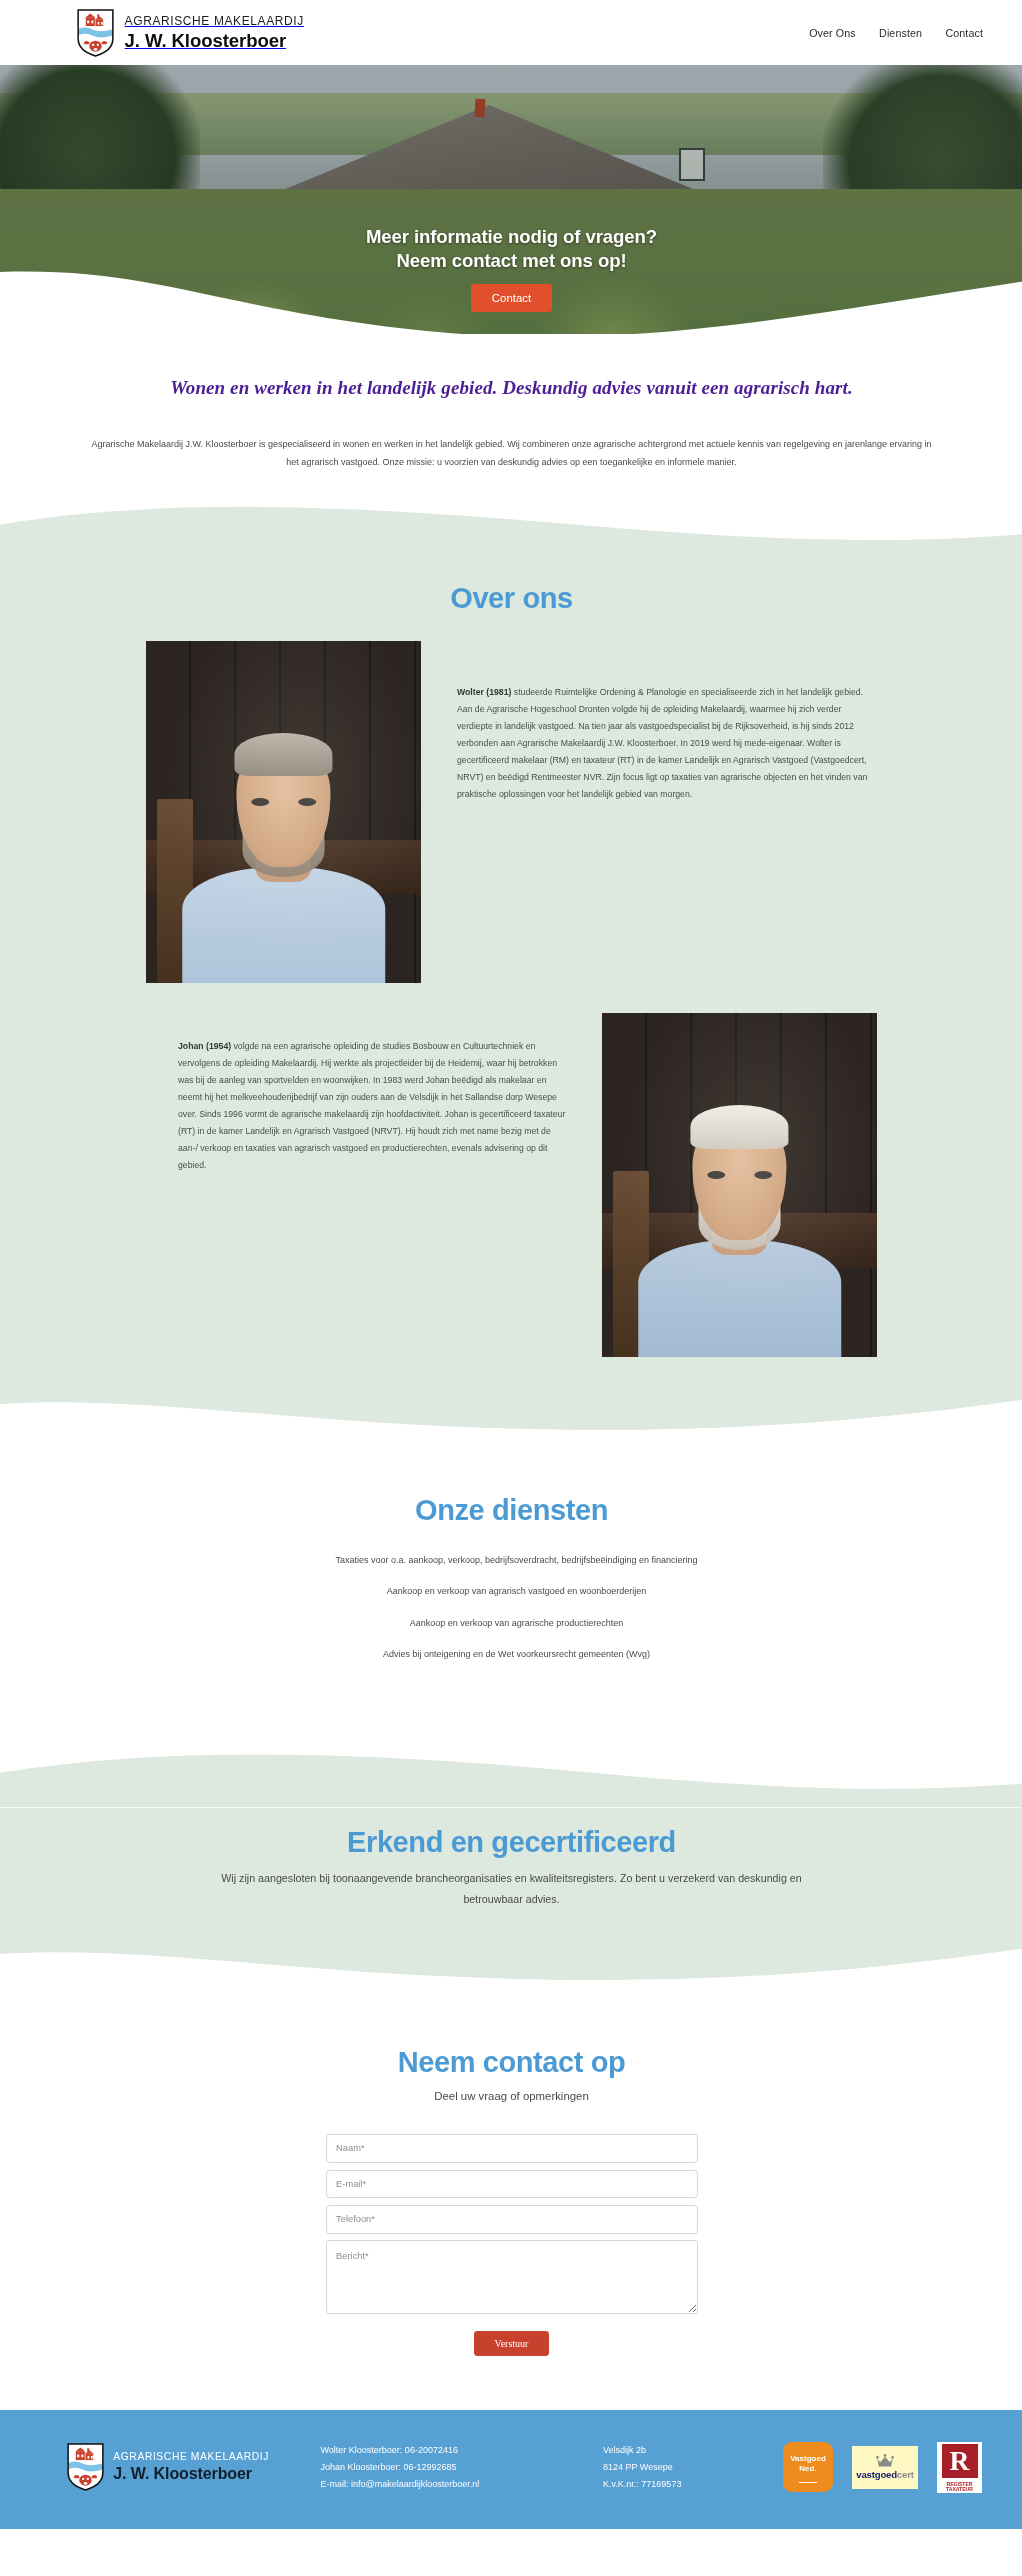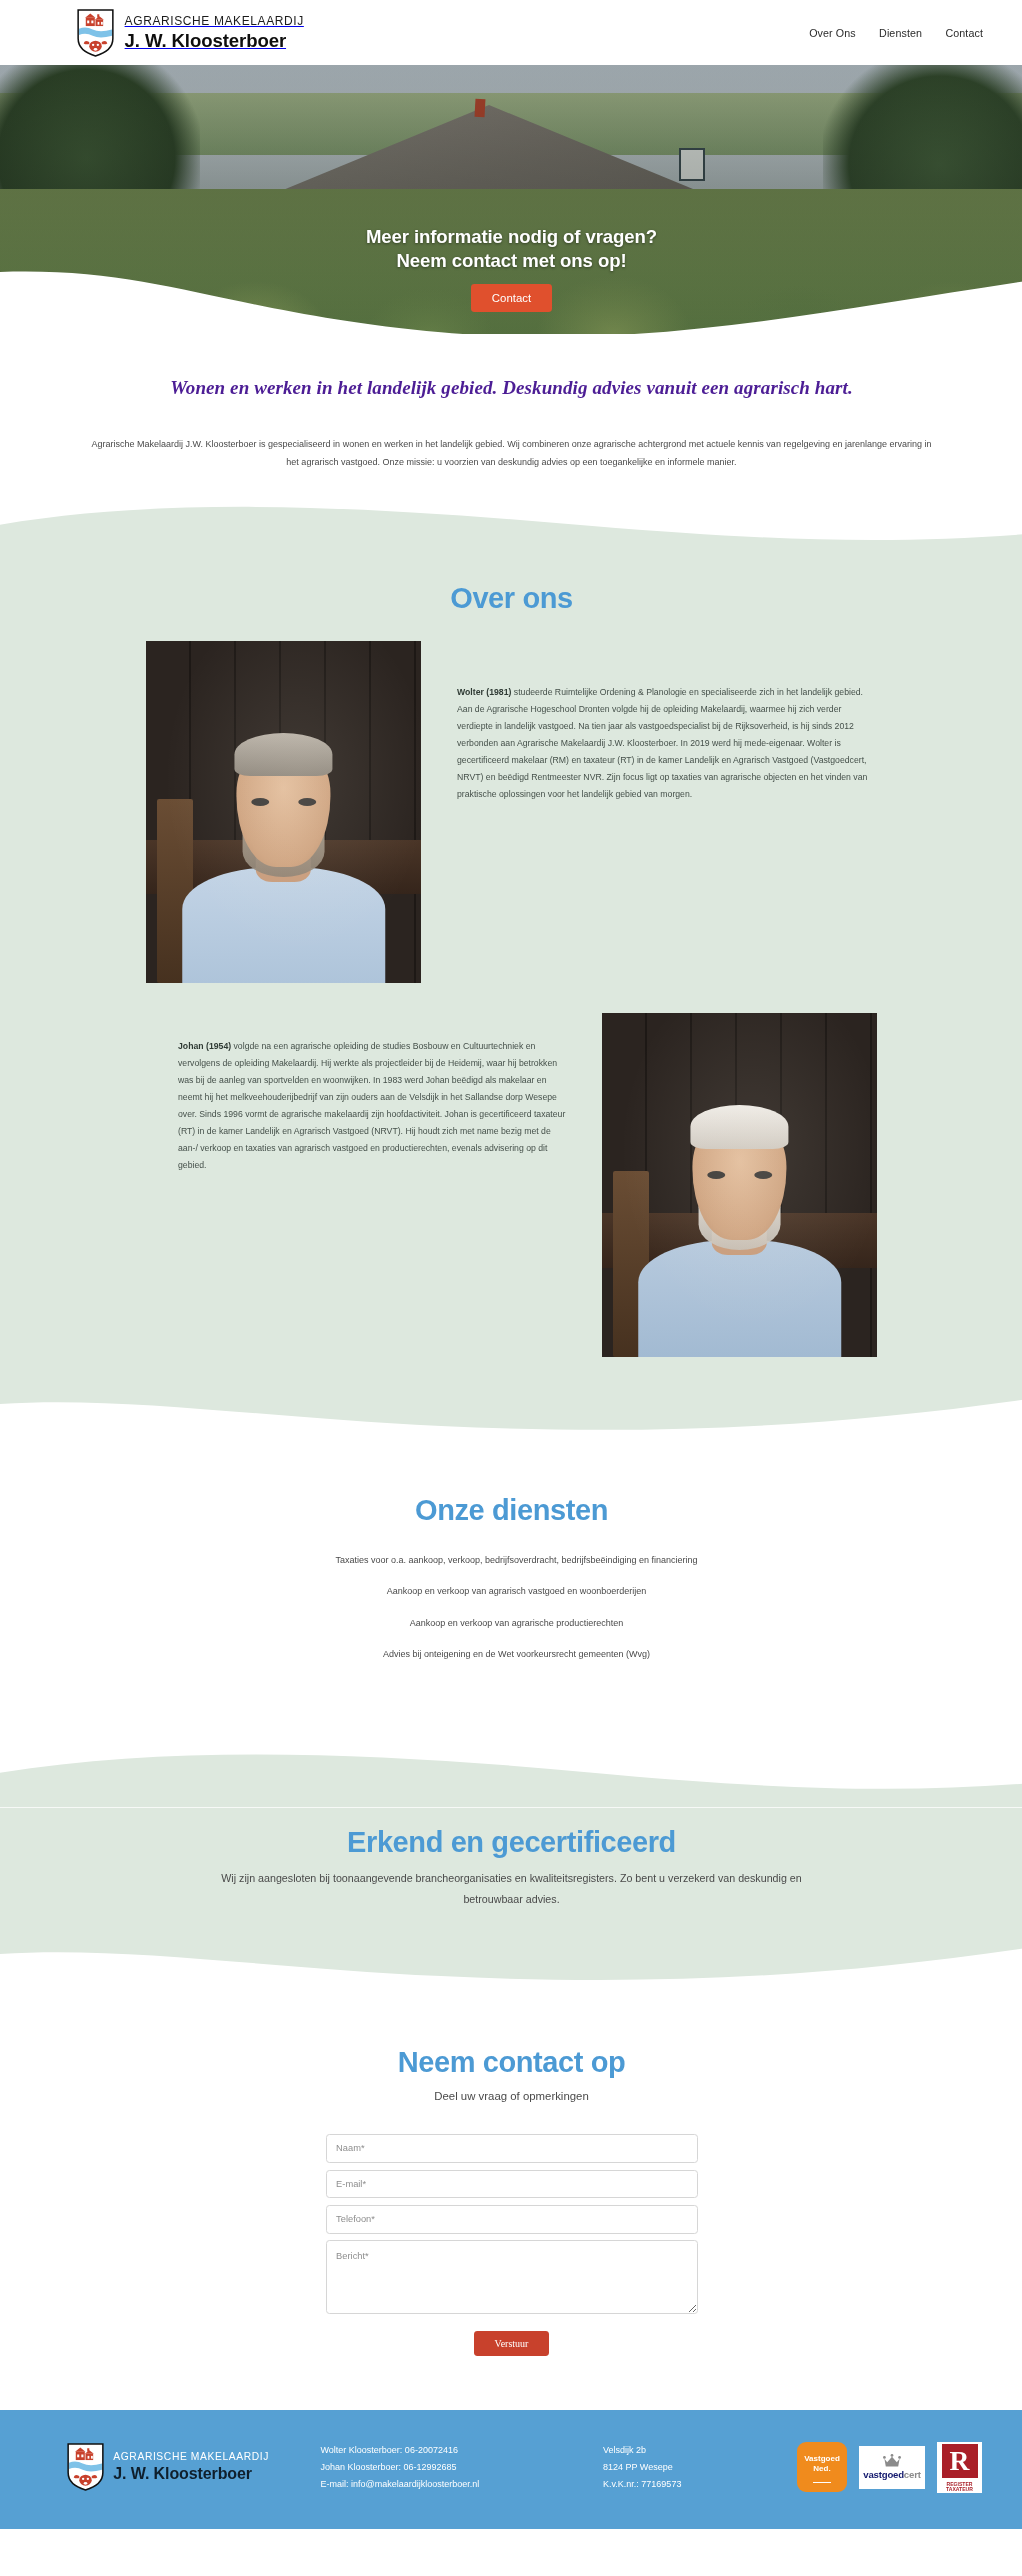--- a/index.html
+++ b/index.html
@@ -319,33 +319,33 @@
   .footer-brand .brand-line2 { color:#0f1f2c; font-size:16px; }
   .footer-col {
     font-size: 9px;
     line-height: 1.85;
     color: #ffffff;
   }
   .footer-col.contacts { flex: 0 0 255px; }
   .footer-col.address { flex: 0 0 148px; }
   .footer-badges {
     margin-left: auto;
-    display: flex; align-items: center; gap: 12px;
+    display: flex; align-items: center; gap: 19px;
   }
   .badge { display:flex; align-items:center; justify-content:center; }
   .badge-vgn {
     width: 50px; height: 50px; border-radius: 9px;
     background: #f08b1d;
     color:#fff; font-size: 8px; font-weight:700; line-height:1.25;
     flex-direction: column; text-align:center;
     padding-top: 2.8px;
   }
   .badge-vgn .u { border-bottom: 1.7px solid #fff; padding-bottom:8px; display:inline-block; }
   .badge-vgc {
-    width: 66px; height: 43px; background:#ffffff;
+    width: 66px; height: 43px; background:#fef9c3;
     flex-direction: column; gap: 1.4px;
   }
   .badge-vgc .txt { font-size: 9.6px; font-weight:700; letter-spacing:-0.2px; }
   .badge-vgc .txt .a { color:#141a6e; }
   .badge-vgc .txt .b { color:#8b8b8b; }
   .badge-rt {
     width: 45px; height: 51px; background:#ffffff;
     flex-direction: column;
   }
   .badge-rt .sq {

